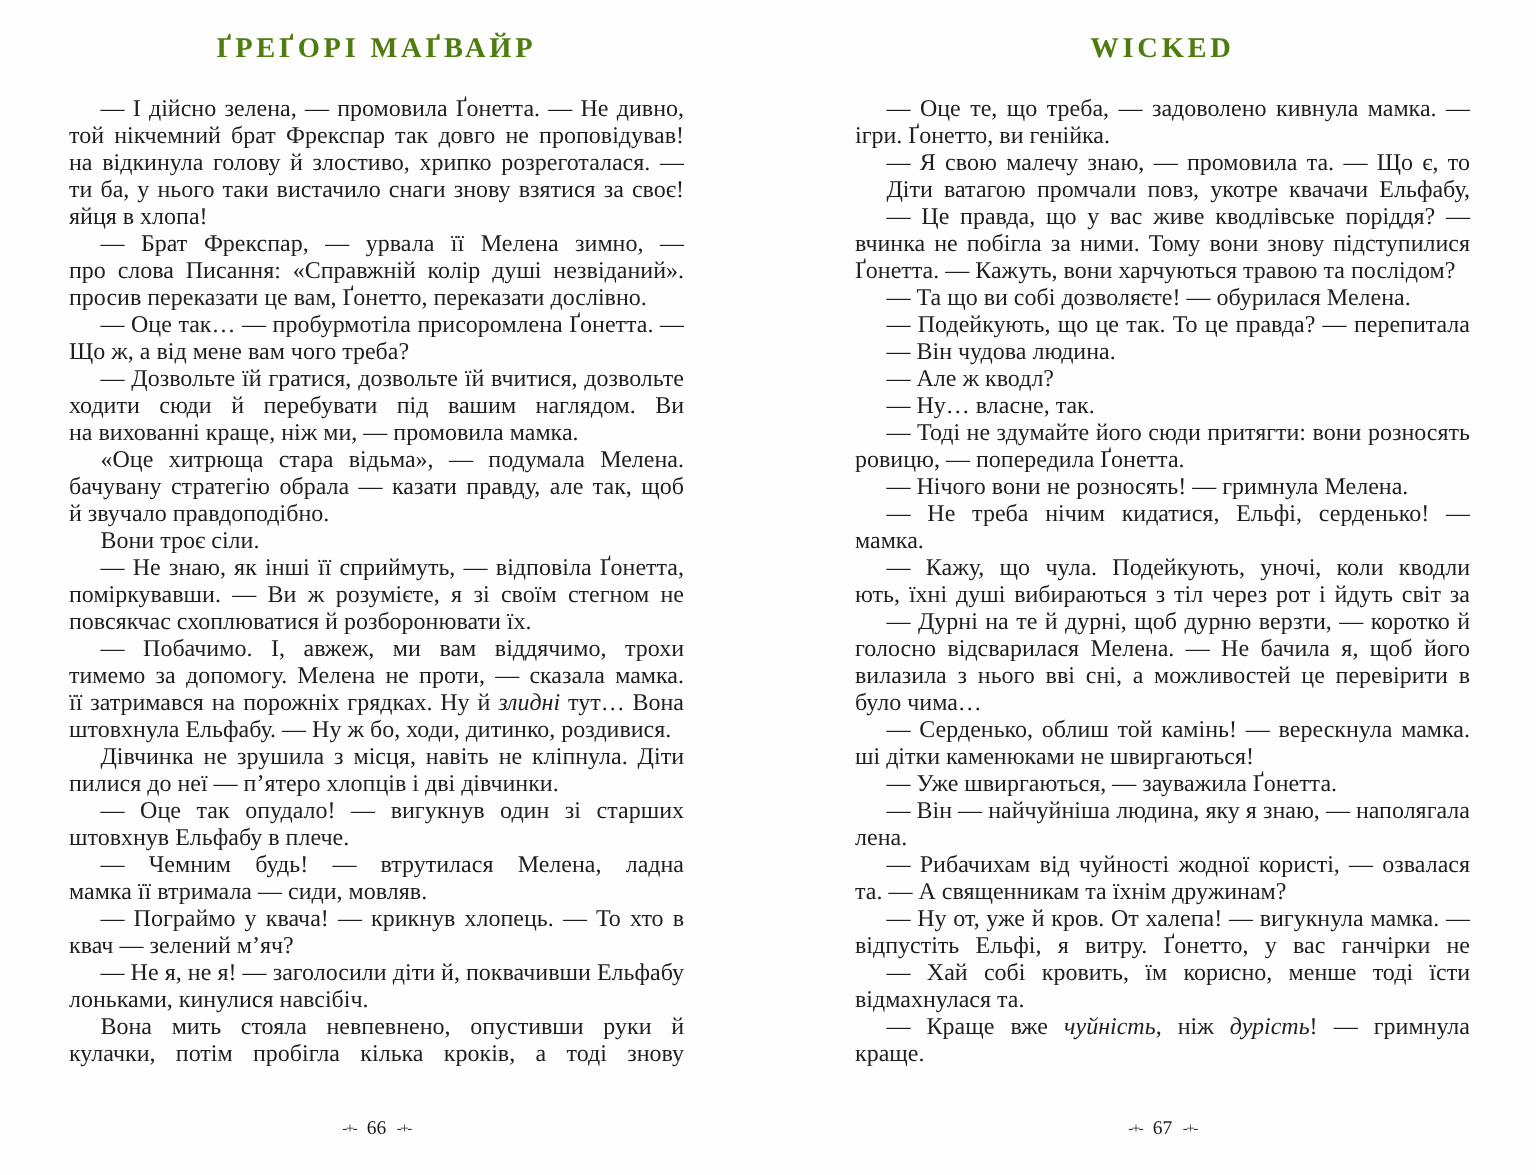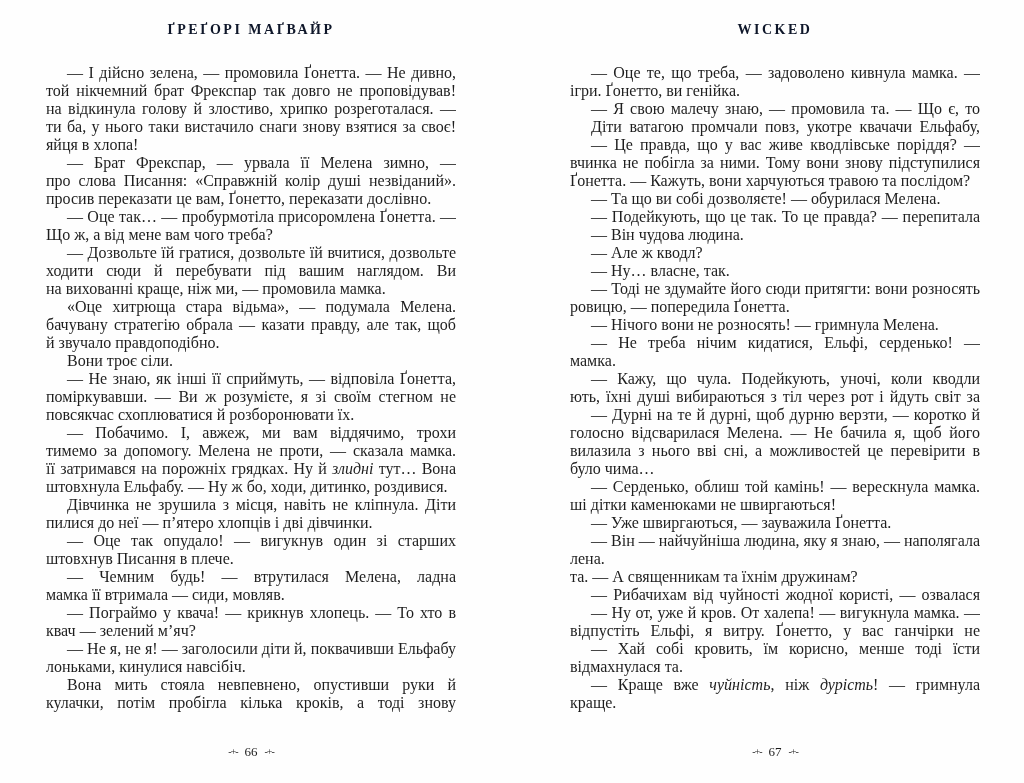--- a/index.html
+++ b/index.html
@@ -8,23 +8,23 @@
     background:#fefefe;
     font-family:"Liberation Serif", serif;
     color:#1e1e1e;
   }
   .page { position:absolute; top:0; width:410px; height:783px; }
   .page.left  { left:46px; }
   .page.right { left:570px; }
   .running-head {
     position:absolute; top:22px; left:0; right:0;
     text-align:center;
-    font-size:14px; font-weight:bold;
+    font-size:19px; font-weight:bold;
     letter-spacing:2.5px;
-    color:#0f172a;
+    color:#4d7c0f;
   }
   .page-body {
     position:absolute; top:64px; left:0;
     width:410px;
     font-size:16px; line-height:18px;
   }
   .line {
     height:18px; overflow:hidden;
     text-align:justify;
     text-align-last:justify;
@@ -72,21 +72,21 @@
         <div class="line ind">— Не знаю, як інші її сприймуть, — відповіла Ґонетта, трохи</div>
         <div class="line">поміркувавши. — Ви ж розумієте, я зі своїм стегном не зможу</div>
         <div class="line last">повсякчас схоплюватися й розборонювати їх.</div>
         <div class="line ind">— Побачимо. І, авжеж, ми вам віддячимо, трохи приплачува-</div>
         <div class="line">тимемо за допомогу. Мелена не проти, — сказала мамка. Погляд</div>
         <div class="line"><span>її затримався на порожніх грядках. Ну й </span><span class="it">злидні</span><span> тут… Вона під-</span></div>
         <div class="line last">штовхнула Ельфабу. — Ну ж бо, ходи, дитинко, роздивися.</div>
         <div class="line ind">Дівчинка не зрушила з місця, навіть не кліпнула. Діти підсту-</div>
         <div class="line last">пилися до неї — п’ятеро хлопців і дві дівчинки.</div>
         <div class="line ind">— Оце так опудало! — вигукнув один зі старших хлопців. Він</div>
-        <div class="line last">штовхнув Писання в плече.</div>
+        <div class="line last">штовхнув Ельфабу в плече.</div>
         <div class="line ind">— Чемним будь! — втрутилася Мелена, ладна схопитися, але</div>
         <div class="line last">мамка її втримала — сиди, мовляв.</div>
         <div class="line ind">— Пограймо у квача! — крикнув хлопець. — То хто в нас</div>
         <div class="line last">квач — зелений м’яч?</div>
         <div class="line ind">— Не я, не я! — заголосили діти й, поквачивши Ельфабу до-</div>
         <div class="line last">лоньками, кинулися навсібіч.</div>
         <div class="line ind">Вона мить стояла невпевнено, опустивши руки й стиснувши</div>
         <div class="line last">кулачки, потім пробігла кілька кроків, а тоді знову зупинилася.</div>
       </div>
     <div class="folio">
@@ -118,22 +118,22 @@
         <div class="line last">ють, їхні душі вибираються з тіл через рот і йдуть світ за очі.</div>
         <div class="line ind">— Дурні на те й дурні, щоб дурню верзти, — коротко й надто</div>
         <div class="line">голосно відсварилася Мелена. — Не бачила я, щоб його душа</div>
         <div class="line">вилазила з нього вві сні, а можливостей це перевірити в мене</div>
         <div class="line last">було чима…</div>
         <div class="line ind">— Серденько, облиш той камінь! — верескнула мамка. — Ін-</div>
         <div class="line last">ші дітки каменюками не швиргаються!</div>
         <div class="line ind last">— Уже швиргаються, — зауважила Ґонетта.</div>
         <div class="line ind">— Він — найчуйніша людина, яку я знаю, — наполягала Ме-</div>
         <div class="line last">лена.</div>
+        <div class="line ind">— Рибачихам від чуйності жодної користі, — озвалася Ґонет-</div>
         <div class="line last">та. — А священникам та їхнім дружинам?</div>
-        <div class="line ind">— Рибачихам від чуйності жодної користі, — озвалася Ґонет-</div>
         <div class="line ind">— Ну от, уже й кров. От халепа! — вигукнула мамка. — Діти,</div>
         <div class="line last">відпустіть Ельфі, я витру. Ґонетто, у вас ганчірки не знайдеться?</div>
         <div class="line ind">— Хай собі кровить, їм корисно, менше тоді їсти просять, —</div>
         <div class="line last">відмахнулася та.</div>
         <div class="line ind"><span>— Краще вже </span><span class="it">чуйність</span><span>, ніж </span><span class="it">дурість</span><span>! — гримнула Мелена, заки-</span></div>
         <div class="line last">краще.</div>
       </div>
     <div class="folio">
       <span class="orn">-+-</span><span>67</span><span class="orn">-+-</span>
     </div>

